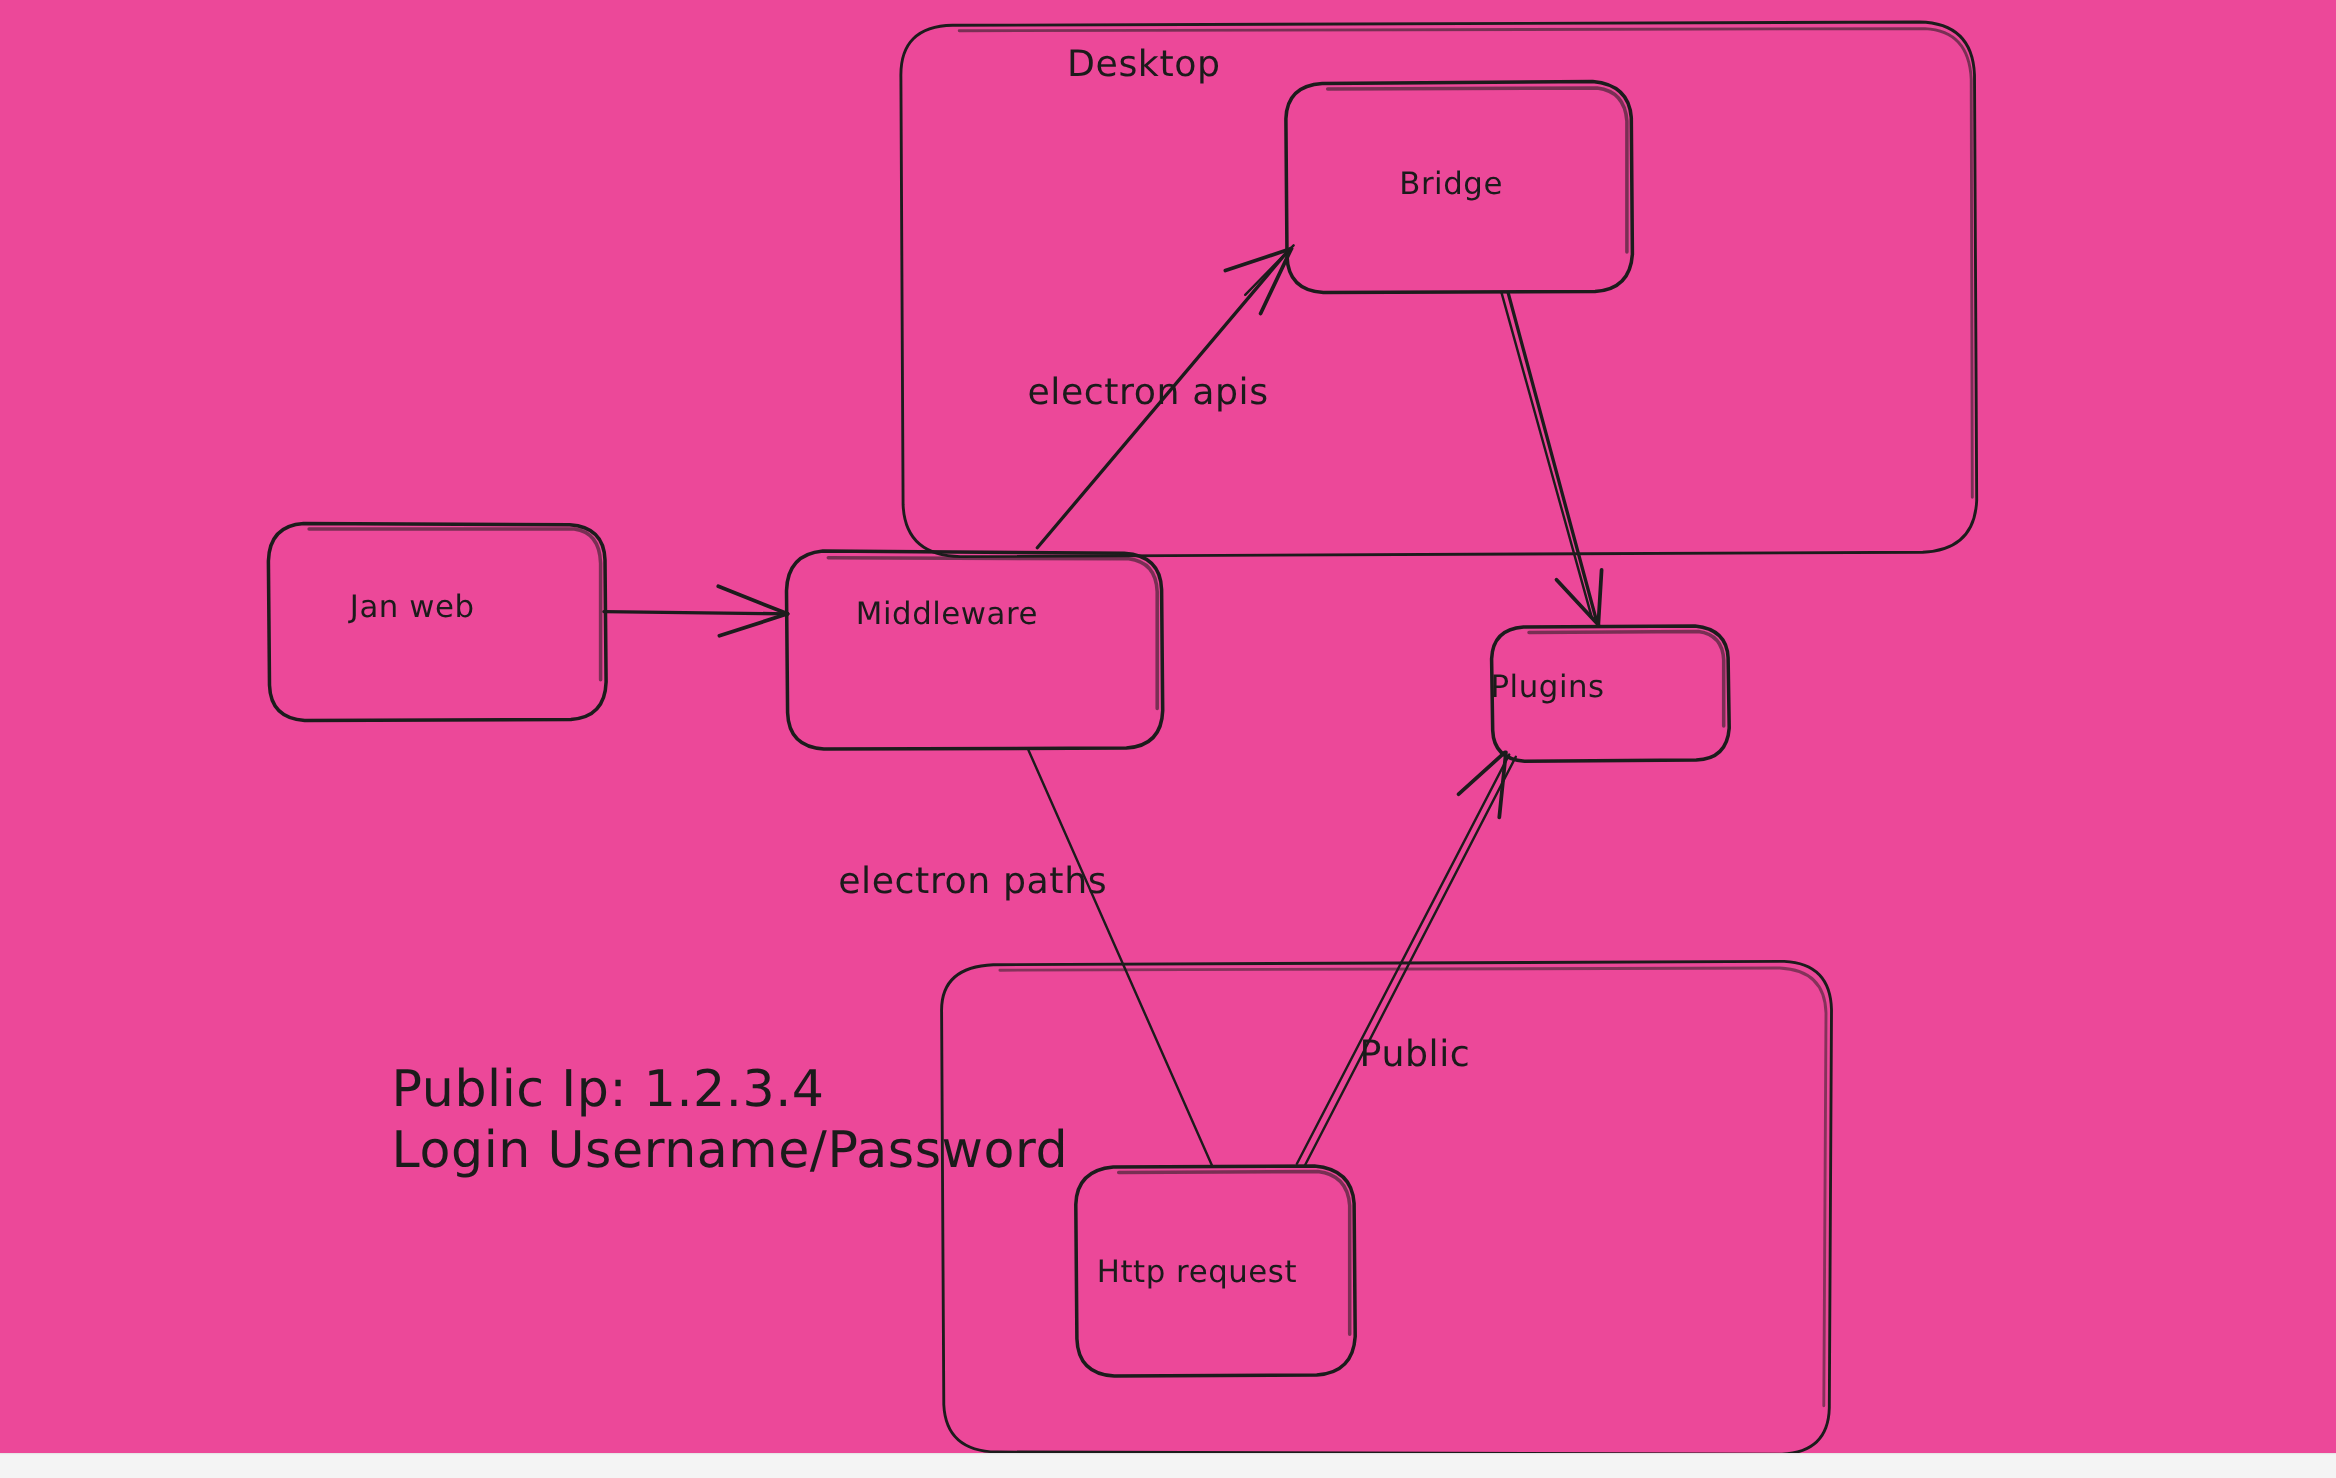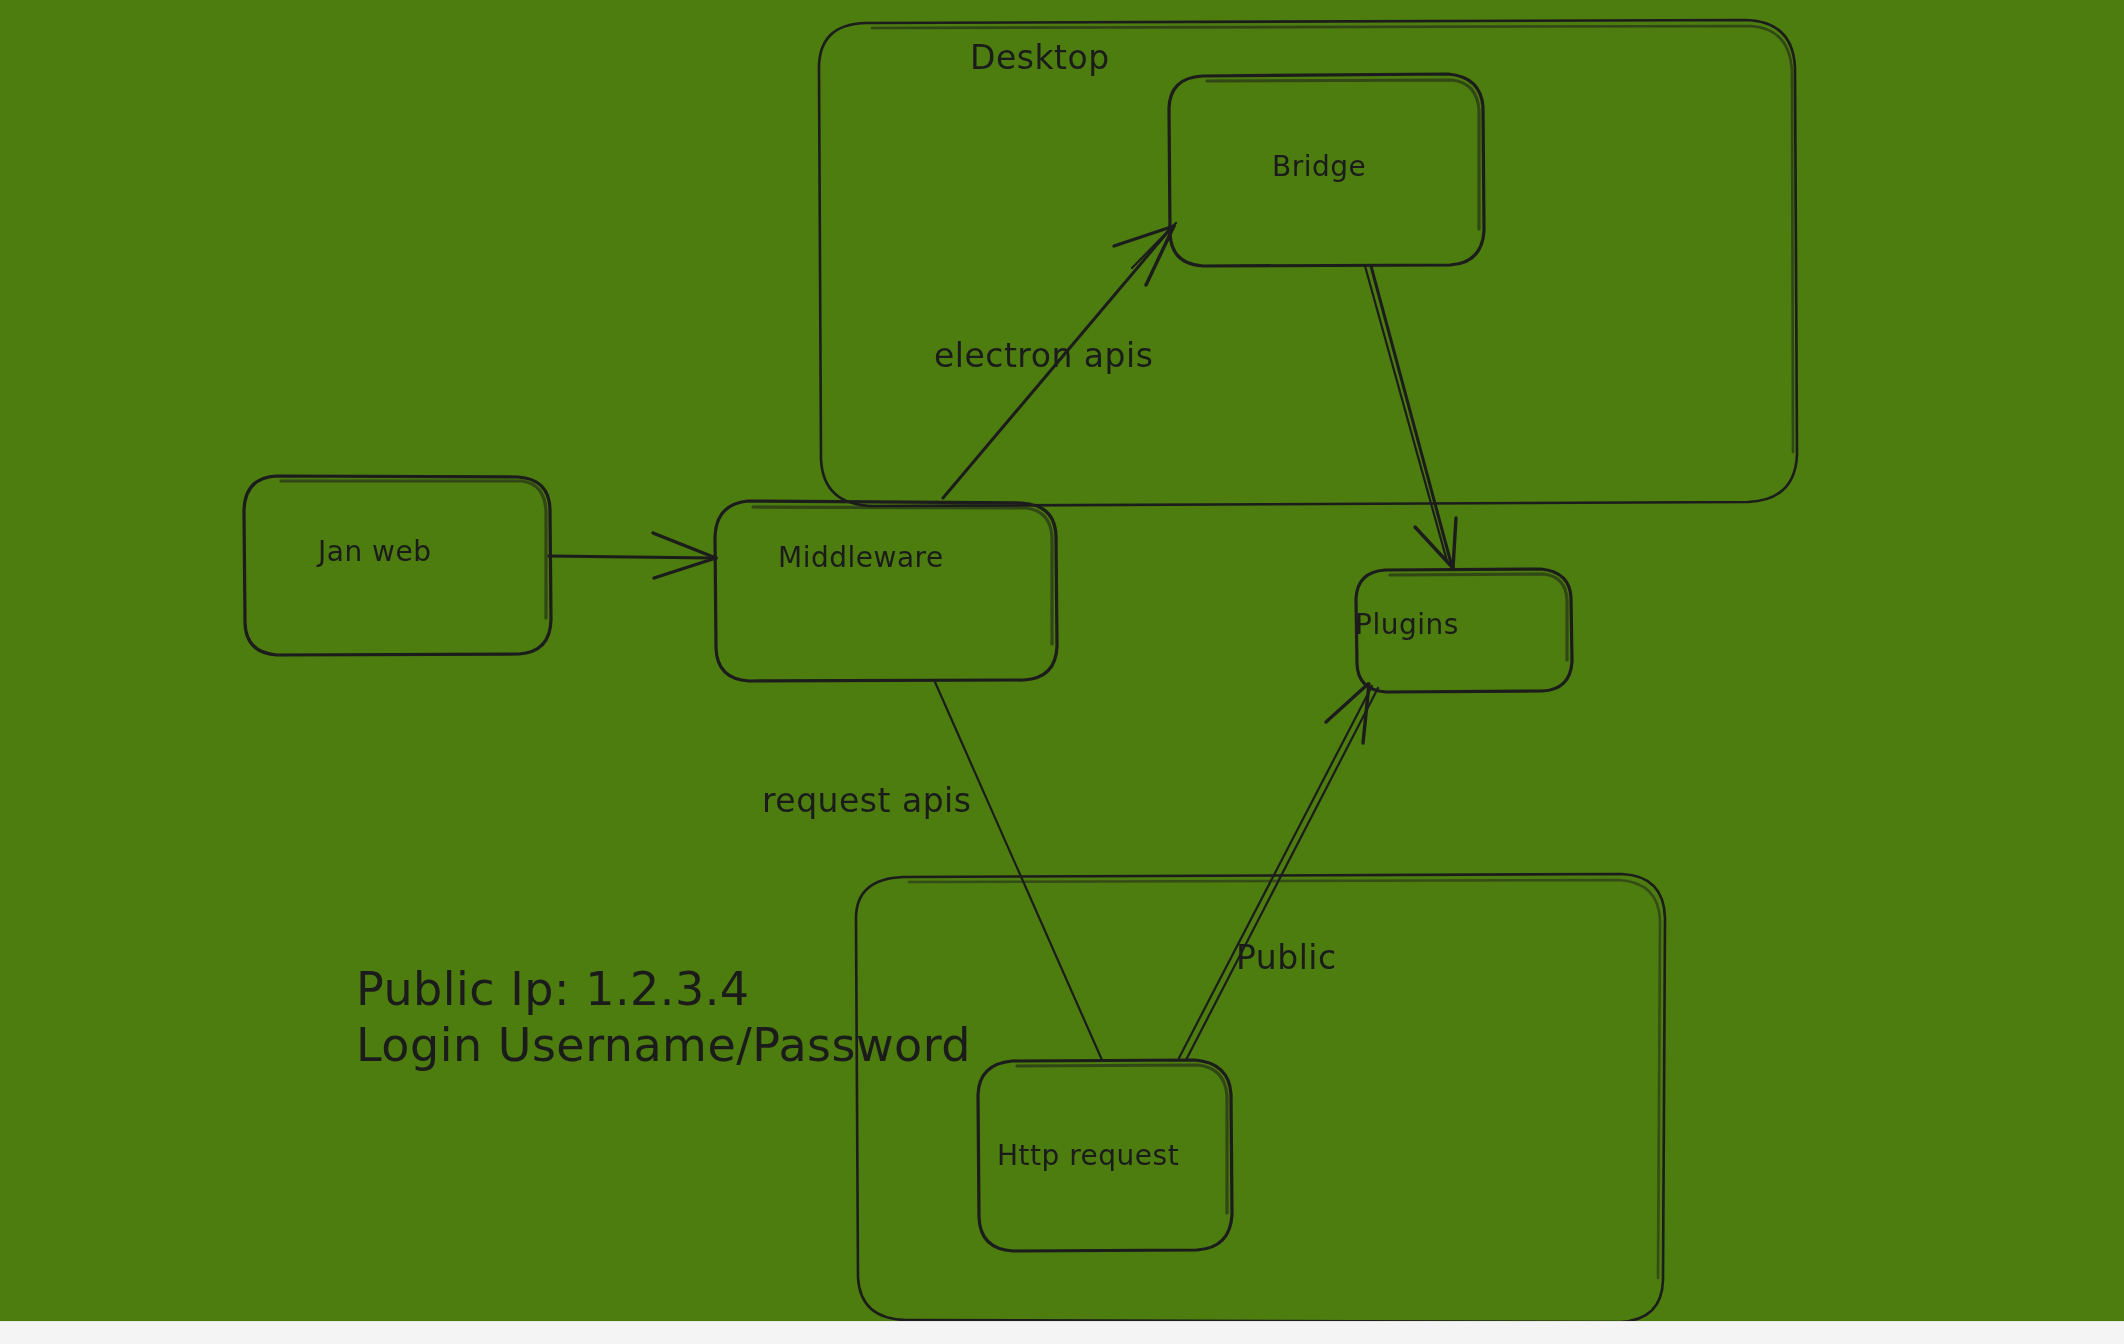--- a/index.html
+++ b/index.html
@@ -9,21 +9,21 @@
     background: #ffffff;
     width: 2124px;
     height: 1344px;
     overflow: hidden;
     font-family: "DejaVu Sans", sans-serif;
   }
   #canvas {
     position: relative;
     width: 2124px;
     height: 1344px;
-    background: #4d7c0f;
+    background: #ec4899;
   }
   #canvas svg.layer {
     position: absolute;
     left: 0;
     top: 0;
     width: 2124px;
     height: 1344px;
   }
   .stroke {
     fill: none;
@@ -159,21 +159,21 @@
   <div class="label node-label" style="left:778px; top:541px;">Middleware</div>
 
   <div class="label node-label" style="left:1272px; top:150px;">Bridge</div>
 
   <div class="label node-label" style="left:1355px; top:608px;">Plugins</div>
 
   <div class="label node-label" style="left:997px; top:1139px;">Http request</div>
 
   <div class="label edge-label" style="left:934px; top:336px;">electron apis</div>
 
-  <div class="label edge-label" style="left:762px; top:781px;">request apis</div>
+  <div class="label edge-label" style="left:762px; top:781px;">electron paths</div>
 
   <div class="label edge-label" style="left:1236px; top:938px;">Public</div>
 
   <div class="label note-label" style="left:356px; top:962px;">Public Ip: 1.2.3.4</div>
 
   <div class="label note-label" style="left:356px; top:1018px;text-align:right;">Login Username/Password</div>
 
 </div>
 
 </body></html>

